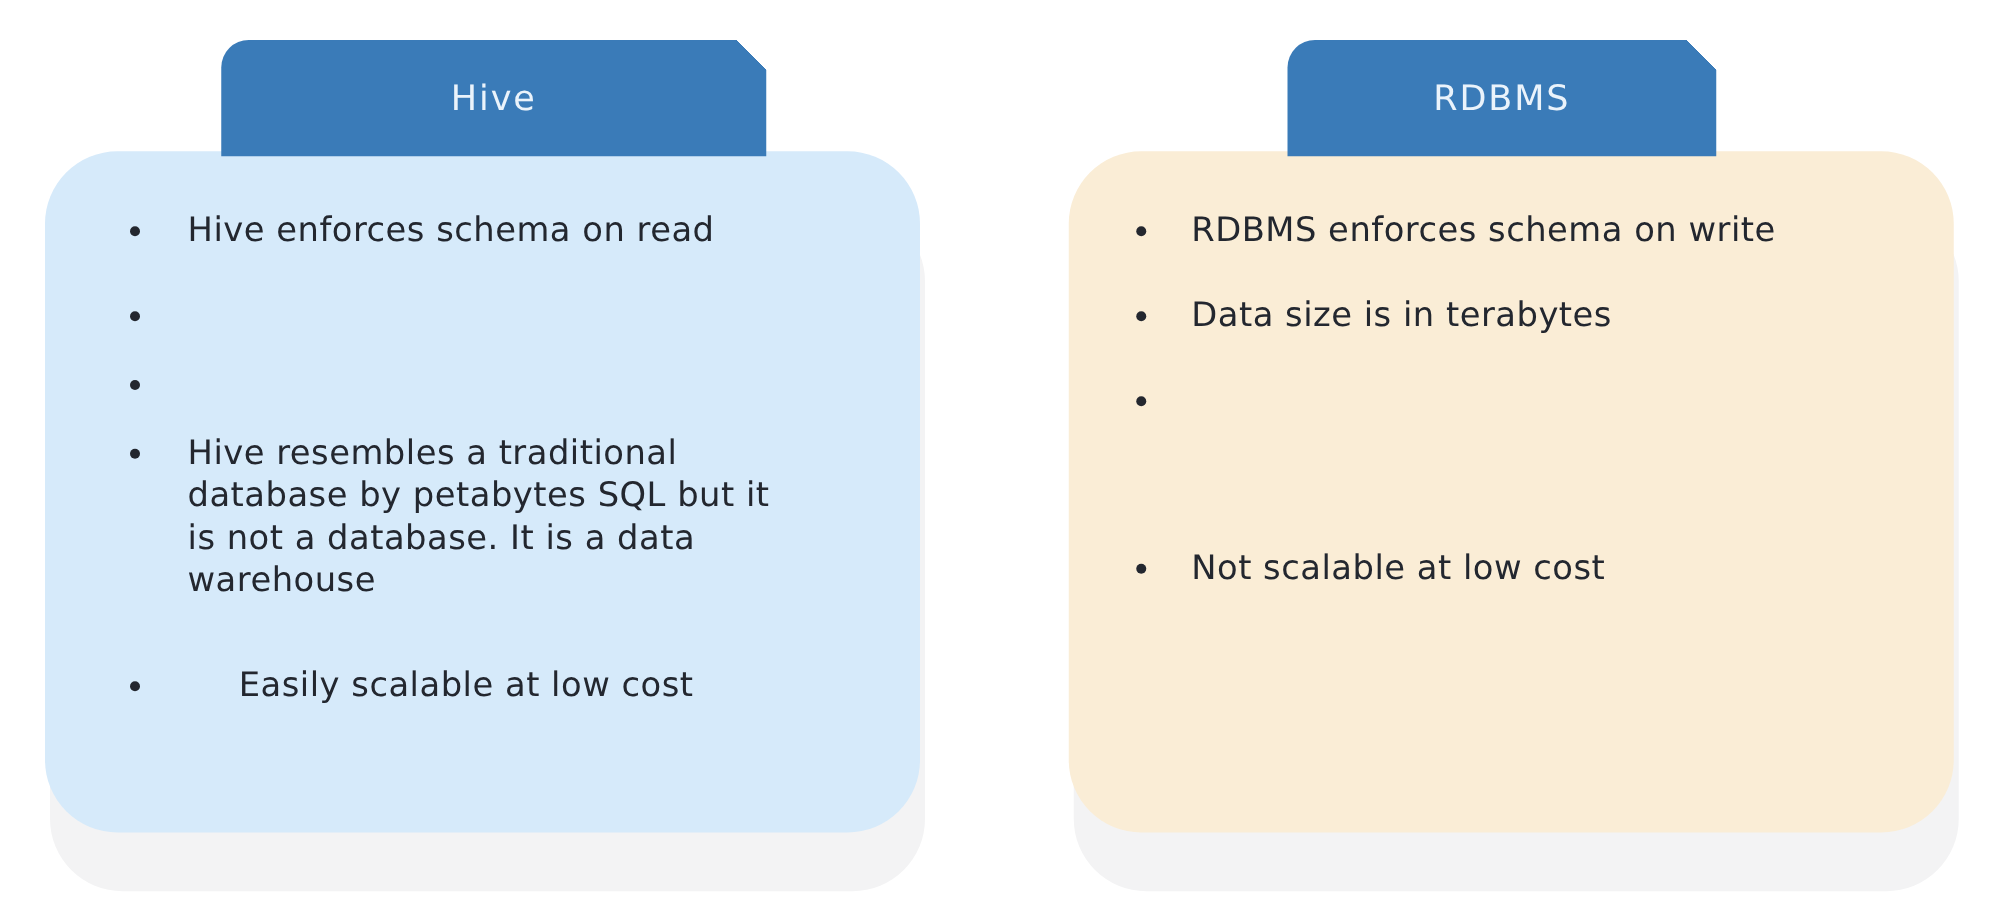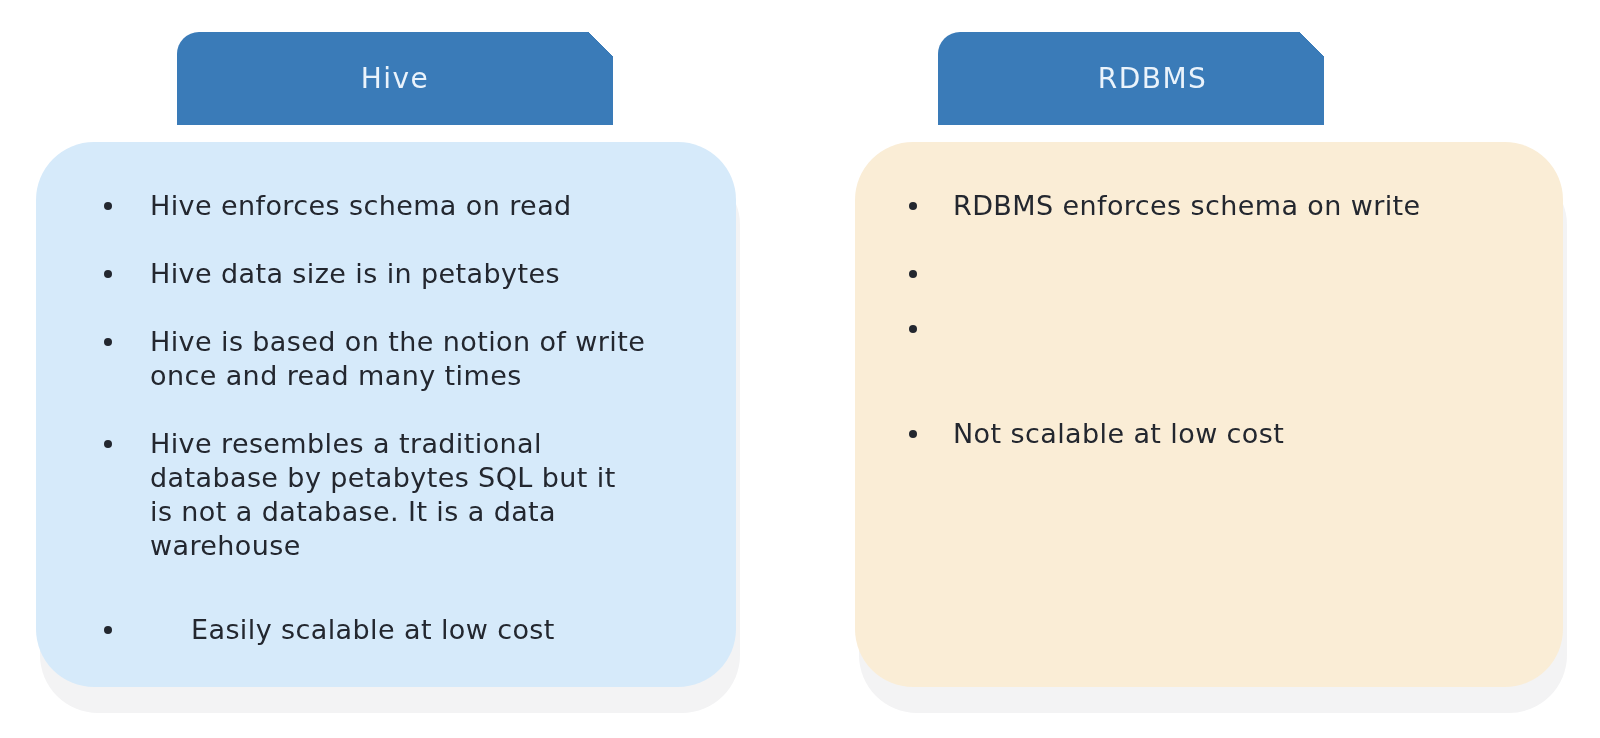--- a/index.html
+++ b/index.html
@@ -33,28 +33,28 @@
     position:absolute;top:32px;height:93px;
     display:flex;align-items:center;justify-content:center;
     border-top-left-radius:22px;
     background:linear-gradient(225deg,
         transparent 0 15px,
         rgba(255,255,255,.45) 15px 17px,
         var(--header_bg) 17px);
     z-index:2;
   }
   .hive .tab{left:177px;width:436px;}
-  .rdbms .tab{left:938px;width:343px;padding-left:43px;}
+  .rdbms .tab{left:1030px;width:343px;}
   .tab-title{
     font-size:28px;letter-spacing:1.5px;color:var(--header_text);
   }
 
   
   .card{
-    position:absolute;top:142px;height:545px;
+    position:absolute;top:121px;height:545px;
     border-radius:58px;z-index:1;
   }
   .hive .card{left:36px;width:700px;background:var(--hive_card_bg);}
   .rdbms .card{left:855px;width:708px;background:var(--rdbms_card_bg);}
 
   .bullets{
     list-style:none;margin:0;
     display:flex;flex-direction:column;gap:34px;
     padding:47px 40px 0 68px;
   }
@@ -65,46 +65,43 @@
     border-radius:50%;background:var(--body_text);
   }
   .txt{
     margin-left:38px;
     font-size:27px;line-height:34px;letter-spacing:.4px;
     white-space:pre-line;
   }
   .rdbms .txt{margin-left:36px;}
   
   .hive .bullets li:last-child{margin-top:16px;gap:41px;}
-  .rdbms .bullets li:last-child{margin-top:50px;}
+  .rdbms .bullets li:last-child{margin-top:79px;}
 </style>
 </head>
 <body>
 
 <div class="canvas">
 
   <section class="panel hive">
     <div class="shadow"></div>
     <div class="tab">
       <span class="tab-title">Hive</span>
     </div>
     <div class="card">
       <ul class="bullets">
         <li>
           <span class="dot"></span>
           <span class="txt">Hive enforces schema on read</span>
         </li>
         <li>
           <span class="dot"></span>
-          <span class="txt">Hive data size is in petabytes</span>
         </li>
         <li>
           <span class="dot"></span>
-          <span class="txt">Hive is based on the notion of write
-once and read many times</span>
         </li>
         <li>
           <span class="dot"></span>
           <span class="txt">Hive resembles a traditional
 database by petabytes SQL but it
 is not a database. It is a data
 warehouse</span>
         </li>
         <li>
           <span class="dot"></span>
@@ -120,20 +117,21 @@
       <span class="tab-title">RDBMS</span>
     </div>
     <div class="card">
       <ul class="bullets">
         <li>
           <span class="dot"></span>
           <span class="txt">RDBMS enforces schema on write</span>
         </li>
         <li>
           <span class="dot"></span>
+          <span class="txt">Data size is in terabytes</span>
         </li>
         <li>
           <span class="dot"></span>
         </li>
         <li>
           <span class="dot"></span>
           <span class="txt">Not scalable at low cost</span>
         </li>
       </ul>
     </div>

